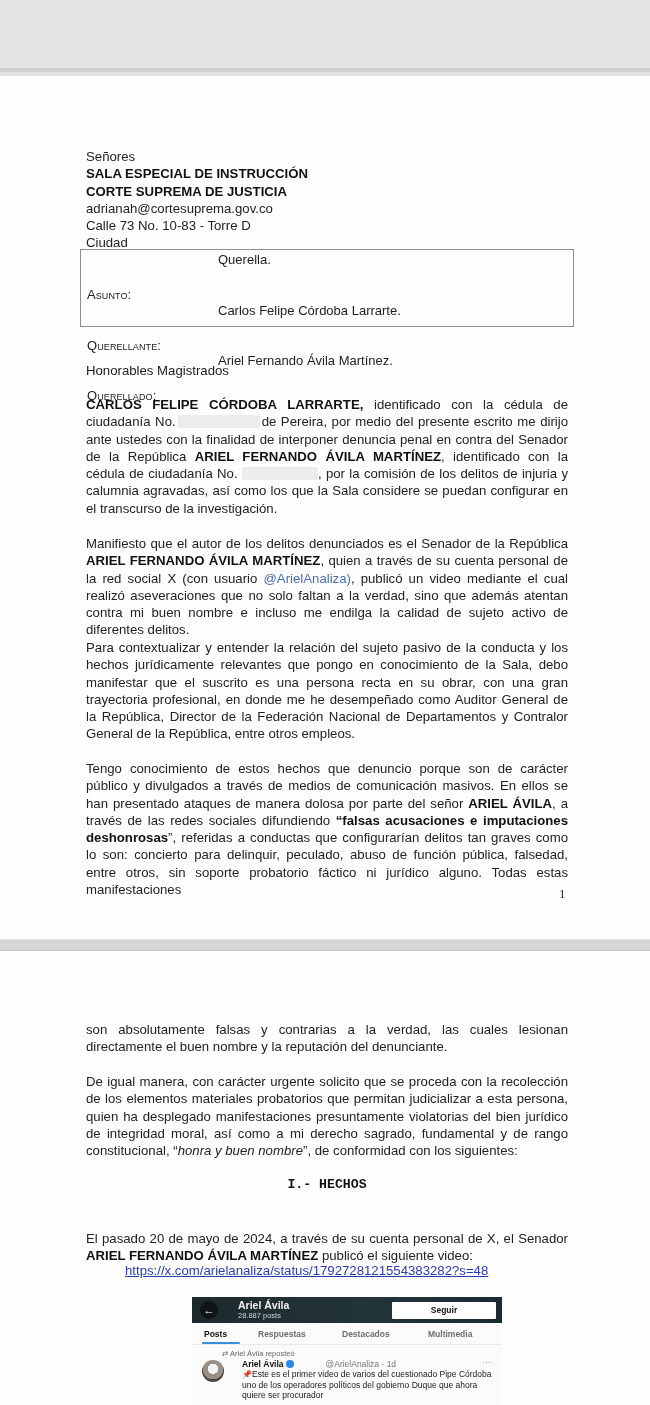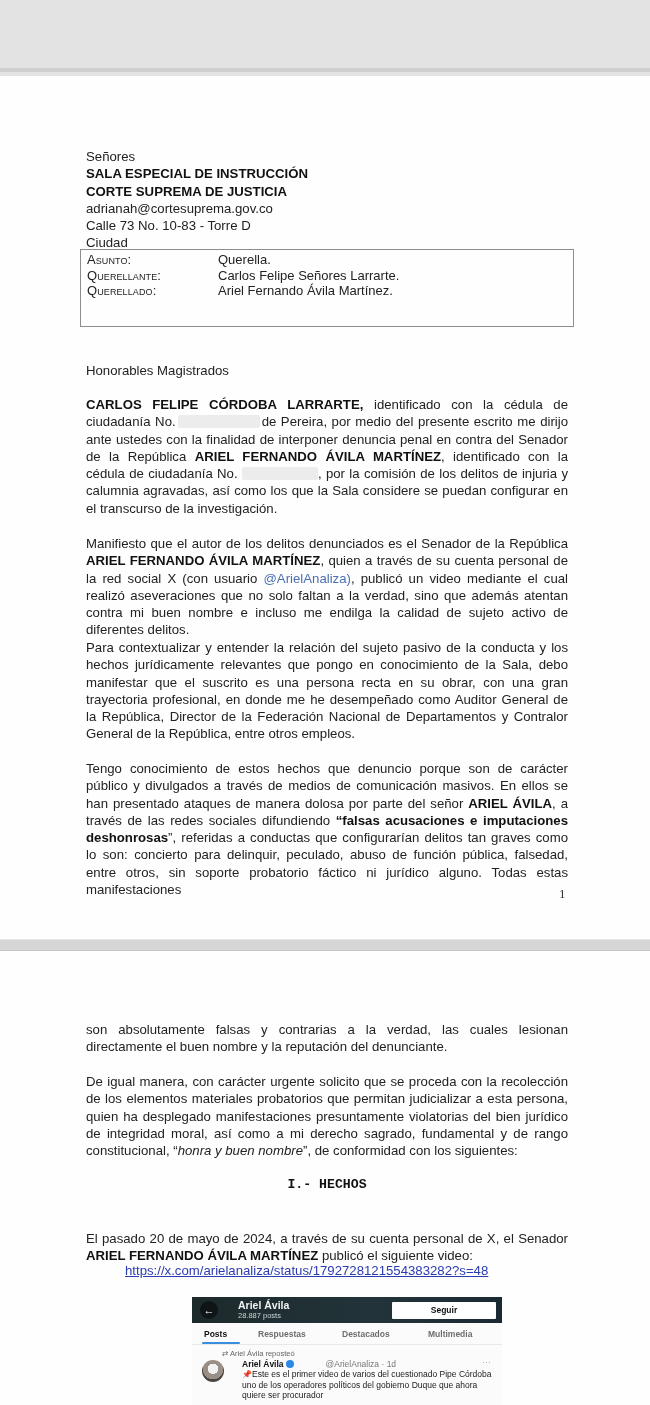--- a/index.html
+++ b/index.html
@@ -76,20 +76,21 @@
     line-height: 15.6px;
   }
   .subject-row { display: flex; }
   .subject-key {
     width: 114px;
     flex: 0 0 114px;
     font-variant: small-caps;
     font-size: 13px;
     letter-spacing: 0.1px;
     color: #222;
+    margin-top: 35px;
   }
   .subject-val { flex: 1; color: #222; margin-left: 17px; }
 
   .page-number {
     position: absolute;
     left: 559px; top: 810px;
     font-family: "Liberation Serif", serif;
     font-size: 13px;
     color: #333;
   }
@@ -244,21 +245,21 @@
       <div>Ciudad</div>
     </div>
 
     <div class="subject-box">
       <div class="subject-row">
         <span class="subject-key">Asunto:</span>
         <span class="subject-val">Querella.</span>
       </div>
       <div class="subject-row">
         <span class="subject-key">Querellante:</span>
-        <span class="subject-val">Carlos Felipe Señores Larrarte.</span>
+        <span class="subject-val">Carlos Felipe Córdoba Larrarte.</span>
       </div>
       <div class="subject-row">
         <span class="subject-key">Querellado:</span>
         <span class="subject-val">Ariel Fernando Ávila Martínez.</span>
       </div>
     </div>
 
     <div class="txt" style="top:268px;">Honorables Magistrados</div>
 
     <div class="txt just" style="top:302px;">

